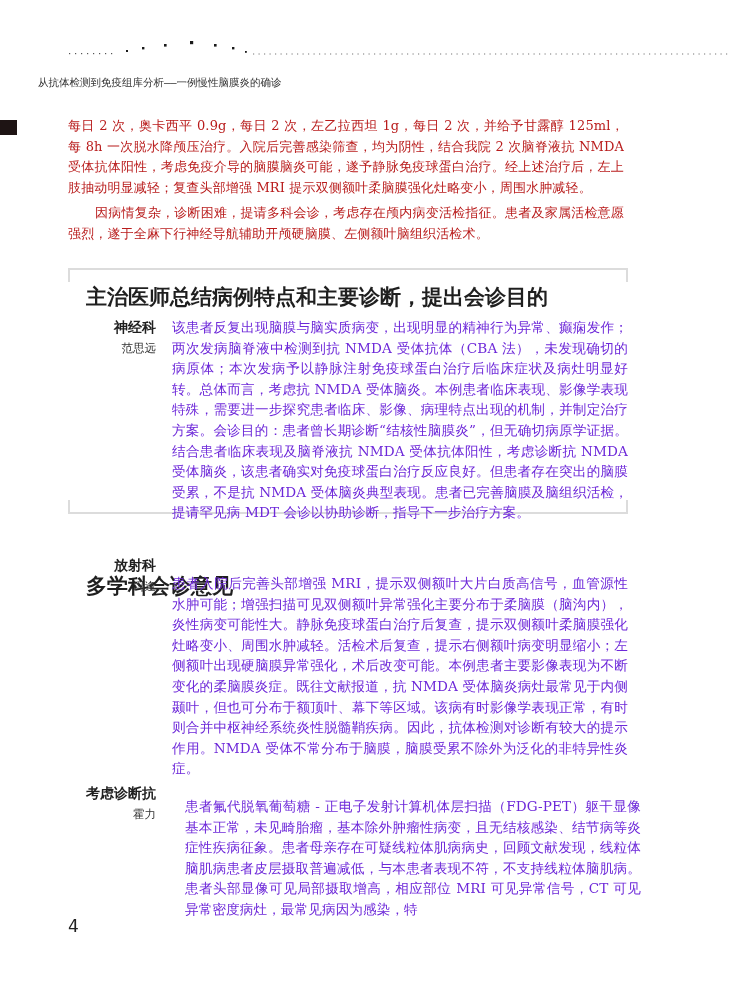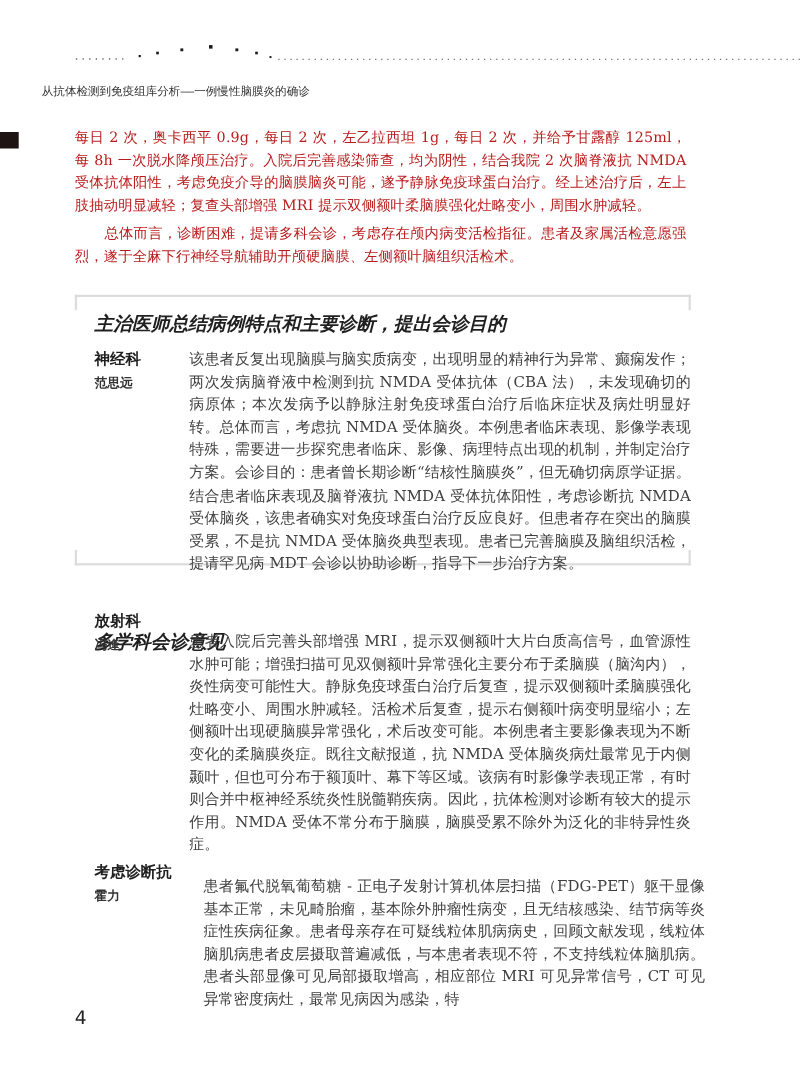--- a/index.html
+++ b/index.html
@@ -16,30 +16,30 @@
   .para.indent { text-indent: 27px; }
 
   .frame { position: absolute; left: 68px; top: 268px; width: 560px; height: 246px; }
   .frame .t  { position: absolute; left: 0; top: 0; width: 560px; height: 2px; background: #dcdcdc; }
   .frame .lt { position: absolute; left: 0; top: 0; width: 2px; height: 14px; background: #dcdcdc; }
   .frame .rt { position: absolute; right: 0; top: 0; width: 2px; height: 14px; background: #dcdcdc; }
   .frame .b  { position: absolute; left: 0; bottom: 0; width: 560px; height: 2px; background: #dcdcdc; }
   .frame .lb { position: absolute; left: 0; bottom: 0; width: 2px; height: 14px; background: #dcdcdc; }
   .frame .rb { position: absolute; right: 0; bottom: 0; width: 2px; height: 14px; background: #dcdcdc; }
 
-  .section-title { position: absolute; left: 86px; font-size: 17px; font-weight: bold;
-                   font-family: "DejaVu Sans", "Liberation Sans", sans-serif; color: #1f1f1f; font-style: italic; }
+  .section-title { position: absolute; left: 86px; font-size: 21px; font-weight: bold;
+                   font-family: "DejaVu Sans", "Liberation Sans", sans-serif; color: #1f1f1f; }
 
-  .dept { position: absolute; left: 86px; width: 70px; text-align: left; }
+  .dept { position: absolute; left: 86px; width: 70px; text-align: right; }
   .dept .name { display: block; font-family: "DejaVu Sans", "Liberation Sans", sans-serif; font-weight: bold;
                 font-size: 14px; line-height: 20.6px; color: #1f1f1f; }
-  .dept .doctor { display: block; font-size: 11.5px; font-weight: bold; line-height: 20.6px; color: #333; }
+  .dept .doctor { display: block; font-size: 11.5px; font-weight: normal; line-height: 20.6px; color: #333; }
 
   .opinion { position: absolute; left: 172px; width: 456px; font-size: 13.6px; line-height: 20.6px;
-             text-align: justify; color: #404040; letter-spacing: 0.1px; }
+             text-align: justify; color: #6d28d9; letter-spacing: 0.1px; }
 
   .page-number { position: absolute; left: 68px; top: 916px; font-size: 17px;
                  font-family: "DejaVu Sans", "Liberation Sans", sans-serif; color: #222; }
 </style>
 </head>
 <body>
 
 <svg class="deco" viewBox="0 0 730 70" xmlns="http://www.w3.org/2000/svg">
   <g fill="#555">
     <rect x="69" y="53" width="1.2" height="1.2"></rect>
@@ -60,21 +60,21 @@
     <rect x="232" y="47" width="2.4" height="2.4"></rect>
     <rect x="245" y="51" width="1.8" height="1.8"></rect>
   </g>
   <line x1="253" y1="54" x2="730" y2="54" stroke="#777" stroke-width="1.1" stroke-dasharray="1.2 4.3"></line>
 </svg>
 
 <div class="running-head">从抗体检测到免疫组库分析——一例慢性脑膜炎的确诊</div>
 <div class="side-tab"></div>
 
 <p class="para" style="top:116px; margin:0;">每日 2 次，奥卡西平 0.9g，每日 2 次，左乙拉西坦 1g，每日 2 次，并给予甘露醇 125ml，每 8h 一次脱水降颅压治疗。入院后完善感染筛查，均为阴性，结合我院 2 次脑脊液抗 NMDA 受体抗体阳性，考虑免疫介导的脑膜脑炎可能，遂予静脉免疫球蛋白治疗。经上述治疗后，左上肢抽动明显减轻；复查头部增强 MRI 提示双侧额叶柔脑膜强化灶略变小，周围水肿减轻。</p>
-<p class="para indent" style="top:203px; margin:0;">总体而言，诊断困难，提请多科会诊，考虑存在颅内病变活检指征。患者及家属活检意愿强烈，遂于全麻下行神经导航辅助开颅硬脑膜、左侧额叶脑组织活检术。</p>
+<p class="para indent" style="top:203px; margin:0;">因病情复杂，诊断困难，提请多科会诊，考虑存在颅内病变活检指征。患者及家属活检意愿强烈，遂于全麻下行神经导航辅助开颅硬脑膜、左侧额叶脑组织活检术。</p>
 
 <div class="frame">
   <div class="t"></div>
     <div class="lt"></div>
     <div class="rt"></div>
   <div class="b"></div>
     <div class="lb"></div>
     <div class="rb"></div>
 </div>
 

